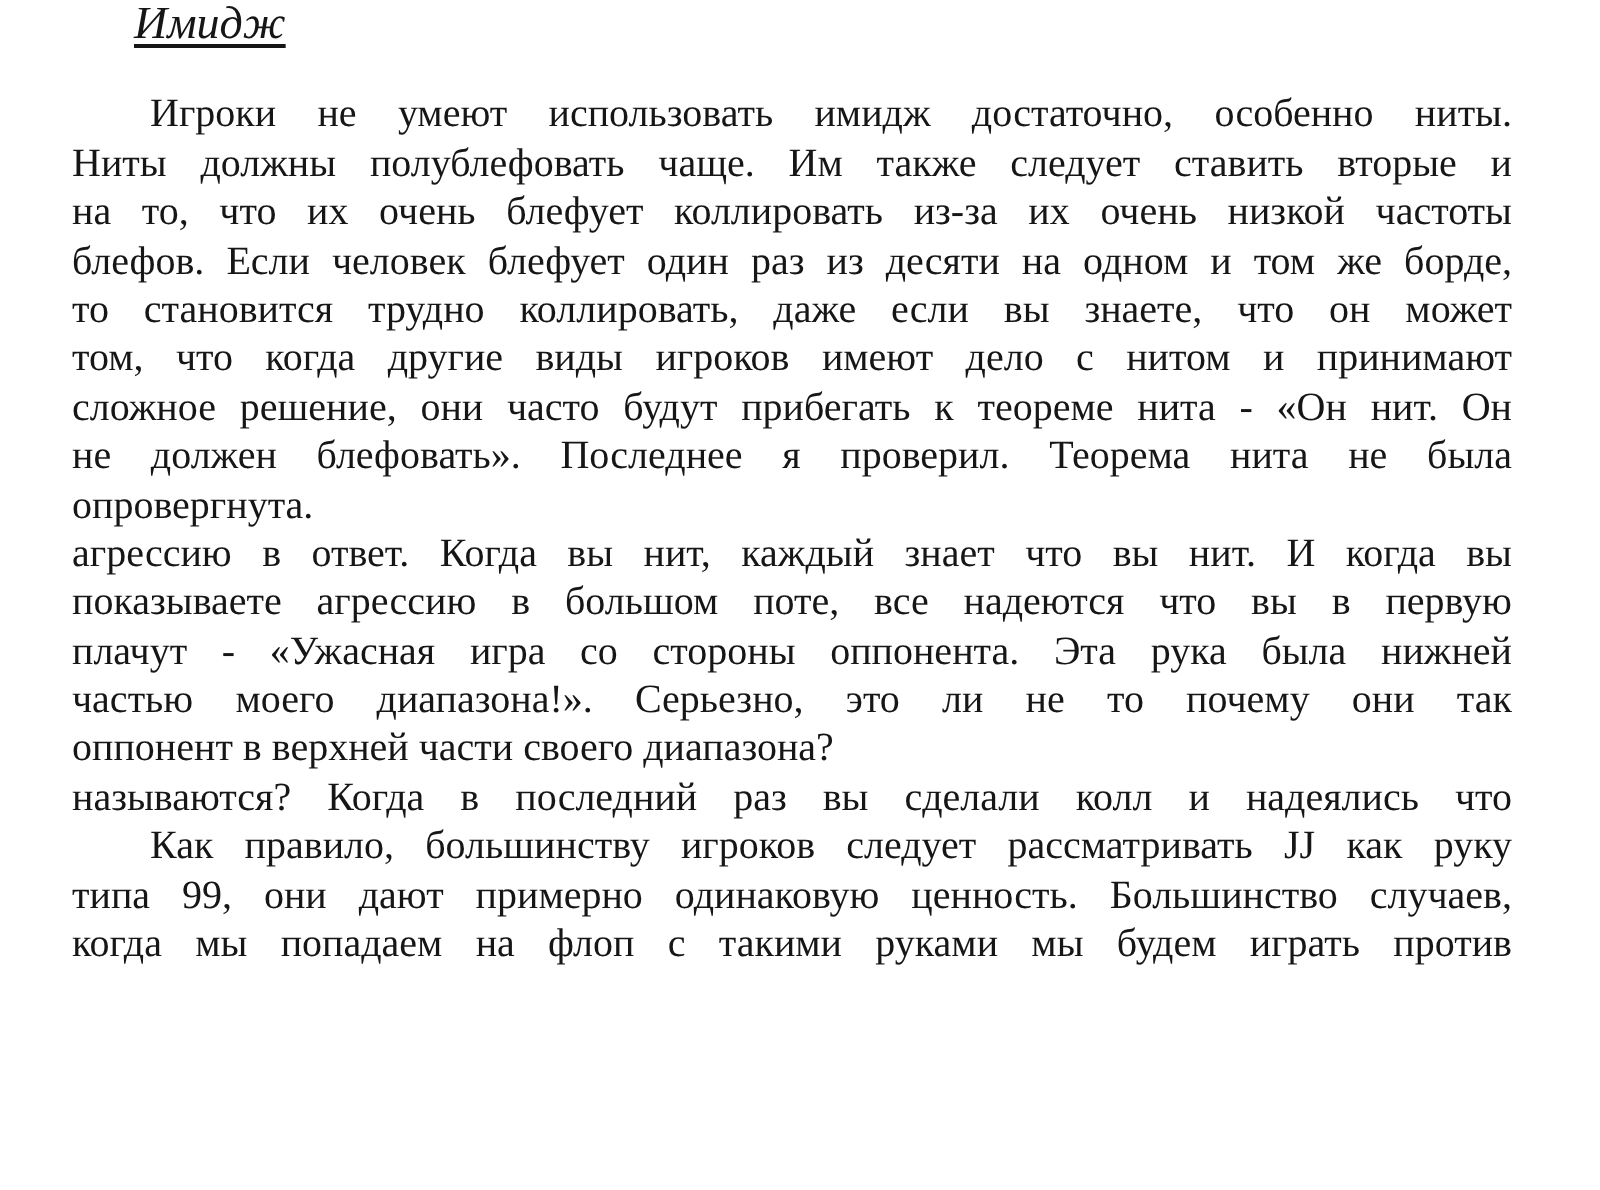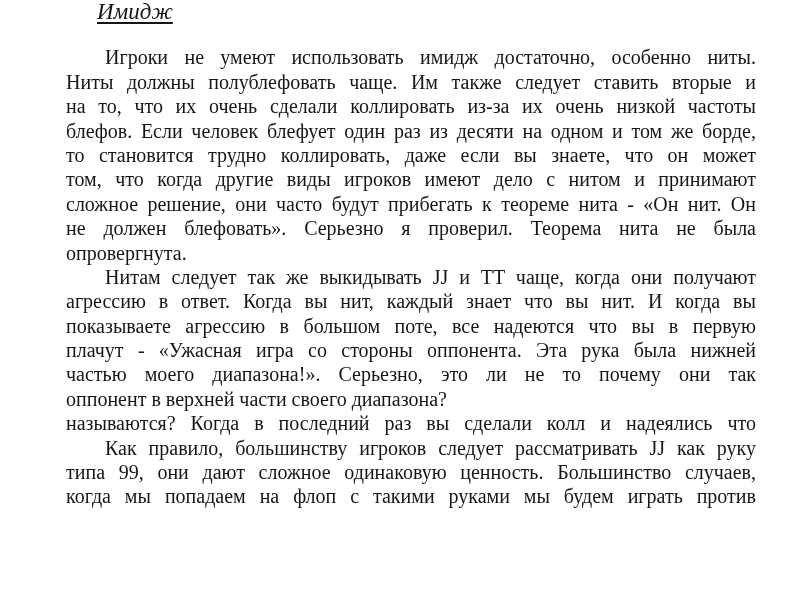--- a/index.html
+++ b/index.html
@@ -11,21 +11,21 @@
     height: 595px;
     background: #ffffff;
     overflow: hidden;
     font-family: "Liberation Serif", "DejaVu Serif", serif;
     color: #161616;
   }
   .page {
     box-sizing: border-box;
     width: 800px;
     height: 595px;
-    padding: 0 44px 0 66px;
+    padding: 0 44px 0 36px;
   }
   .title-row {
     margin: 0 0 21px 31px;
     line-height: 24.4px;
     font-size: 23px;
   }
   .title {
     font-style: italic;
     font-weight: normal;
     font-size: 23px;
@@ -62,36 +62,35 @@
 <body>
 
 <div class="page">
   <div class="title-row">
     <h1 class="title">Имидж</h1>
   </div>
   <div id="paragraphs">
       <div class="paragraph">
         <div class="line first fill">Игроки не умеют использовать имидж достаточно, особенно ниты.</div>
         <div class="line fill">Ниты должны полублефовать чаще. Им также следует ставить вторые и</div>
-        <div class="line fill">на то, что их очень сделали коллировать из-за их очень низкой частоты</div>
+        <div class="line fill">на то, что их очень блефует коллировать из-за их очень низкой частоты</div>
         <div class="line fill">блефов. Если человек блефует один раз из десяти на одном и том же борде,</div>
         <div class="line fill">то становится трудно коллировать, даже если вы знаете, что он может</div>
         <div class="line fill">том, что когда другие виды игроков имеют дело с нитом и принимают</div>
         <div class="line fill">сложное решение, они часто будут прибегать к теореме нита - «Он нит. Он</div>
-        <div class="line fill">не должен блефовать». Серьезно я проверил. Теорема нита не была</div>
+        <div class="line fill">не должен блефовать». Последнее я проверил. Теорема нита не была</div>
         <div class="line short">опровергнута.</div>
       </div>
       <div class="paragraph">
-        <div class="line first fill">Нитам следует так же выкидывать JJ и TT чаще, когда они получают</div>
         <div class="line fill">агрессию в ответ. Когда вы нит, каждый знает что вы нит. И когда вы</div>
         <div class="line fill">показываете агрессию в большом поте, все надеются что вы в первую</div>
         <div class="line fill">плачут - «Ужасная игра со стороны оппонента. Эта рука была нижней</div>
         <div class="line fill">частью моего диапазона!». Серьезно, это ли не то почему они так</div>
         <div class="line short">оппонент в верхней части своего диапазона?</div>
         <div class="line fill">называются? Когда в последний раз вы сделали колл и надеялись что</div>
       </div>
       <div class="paragraph">
         <div class="line first fill">Как правило, большинству игроков следует рассматривать JJ как руку</div>
-        <div class="line fill">типа 99, они дают сложное одинаковую ценность. Большинство случаев,</div>
+        <div class="line fill">типа 99, они дают примерно одинаковую ценность. Большинство случаев,</div>
         <div class="line fill">когда мы попадаем на флоп с такими руками мы будем играть против</div>
       </div>
     </div>
 </div>
 
 </body></html>

